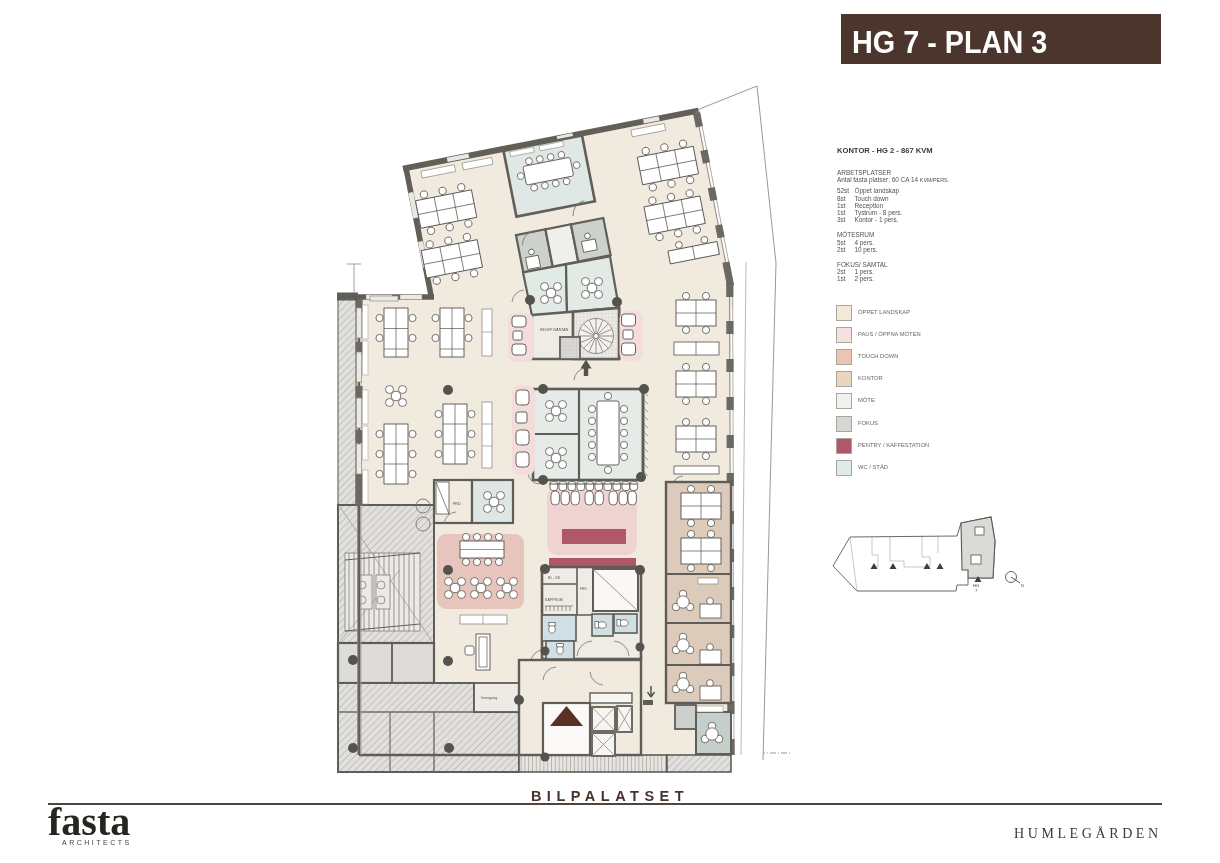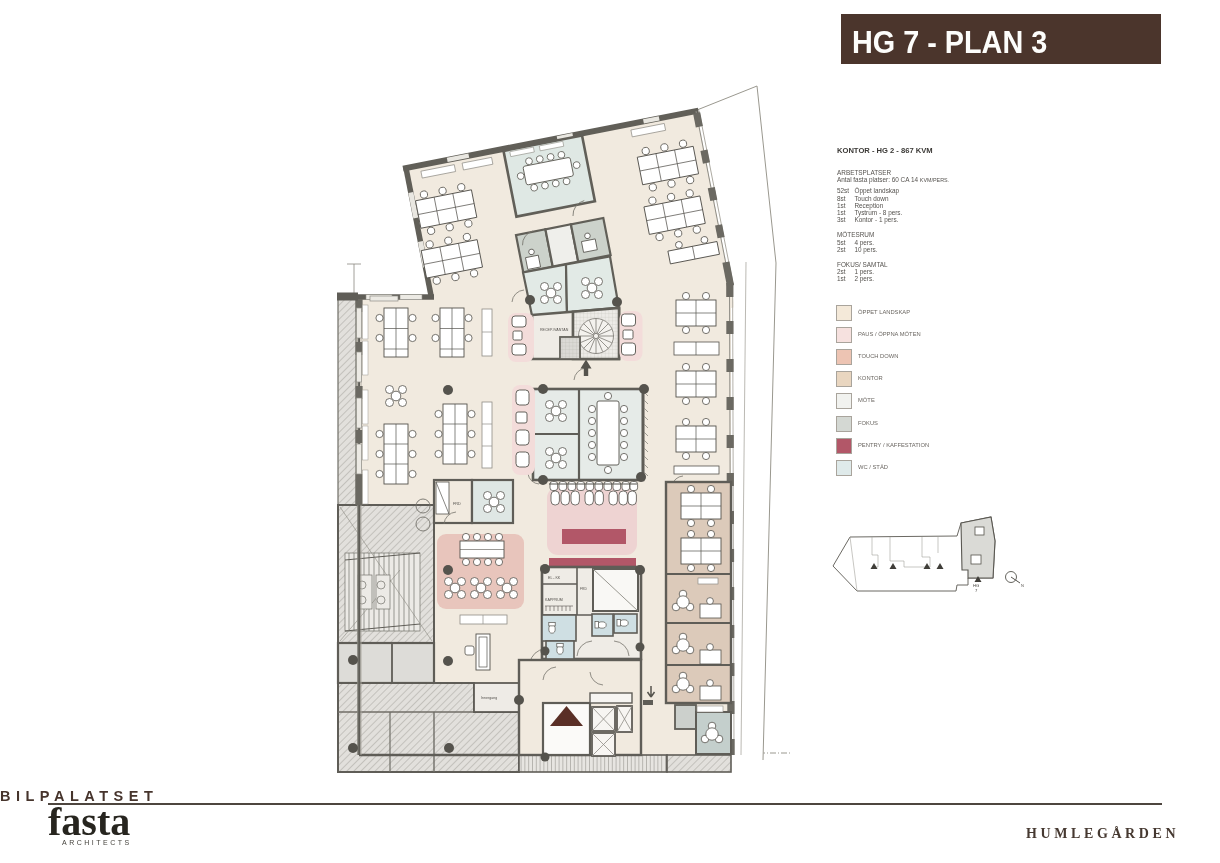--- a/index.html
+++ b/index.html
@@ -68,28 +68,28 @@
     <div class="abs" style="left:0;top:133px;width:14px;height:14px;background:#b25768;border:0.8px solid #a9a49c;"></div>
     <div class="abs" style="left:22px;top:137px;font-size:5.8px;color:#6b6762;white-space:nowrap;">PENTRY / KAFFESTATION</div>
 
     <div class="abs" style="left:0;top:155px;width:14px;height:14px;background:#dfeaea;border:0.8px solid #a9a49c;"></div>
     <div class="abs" style="left:22px;top:159px;font-size:5.8px;color:#6b6762;white-space:nowrap;">WC / STÄD</div>
   </div>
 </div>
 
 <div class="abs" style="left:48px;top:803px;width:1114px;height:1.6px;background:#4e463f;"></div>
 
-<div class="abs" style="left:0px;top:788px;width:1220px;text-align:left;font-size:14.5px;font-weight:bold;letter-spacing:5.5px;color:#46342c;">BILPALATSET</div>
+<div class="abs" style="left:0px;top:788px;width:1220px;text-align:center;font-size:14.5px;font-weight:bold;letter-spacing:5.5px;color:#46342c;">BILPALATSET</div>
 
 <div class="abs" style="left:48px;top:806px;width:120px;">
   <div style="font-family:'Liberation Serif',serif;font-weight:bold;font-size:40px;line-height:32px;color:#27251f;letter-spacing:0px;">fasta</div>
   <div style="font-size:7px;letter-spacing:2.5px;color:#44423c;margin-top:1px;margin-left:14px;">ARCHITECTS</div>
 </div>
 
-<div class="abs" style="left:1014px;top:826px;font-family:'Liberation Serif',serif;font-size:14px;font-weight:bold;letter-spacing:3.6px;color:#463931;margin-left:12px;">HUMLEGÅRDEN</div>
+<div class="abs" style="left:1014px;top:826px;font-family:'Liberation Serif',serif;font-size:14px;font-weight:normal;letter-spacing:3.6px;color:#463931;">HUMLEGÅRDEN</div>
 
 <svg class="abs" style="left:0;top:0;" width="1220" height="863" viewBox="0 0 1220 863">
 <defs>
   <pattern id="hatch" width="5" height="5" patternUnits="userSpaceOnUse" patternTransform="rotate(45)">
     <rect width="5" height="5" fill="#e2e0dc"></rect>
     <line x1="0" y1="0" x2="0" y2="5" stroke="#a5a29c" stroke-width="1"></line>
   </pattern>
   <pattern id="hatch2" width="4" height="4" patternUnits="userSpaceOnUse" patternTransform="rotate(-45)">
     <rect width="4" height="4" fill="#dfddd9"></rect>
     <line x1="0" y1="0" x2="0" y2="4" stroke="#a09d97" stroke-width="0.8"></line>

